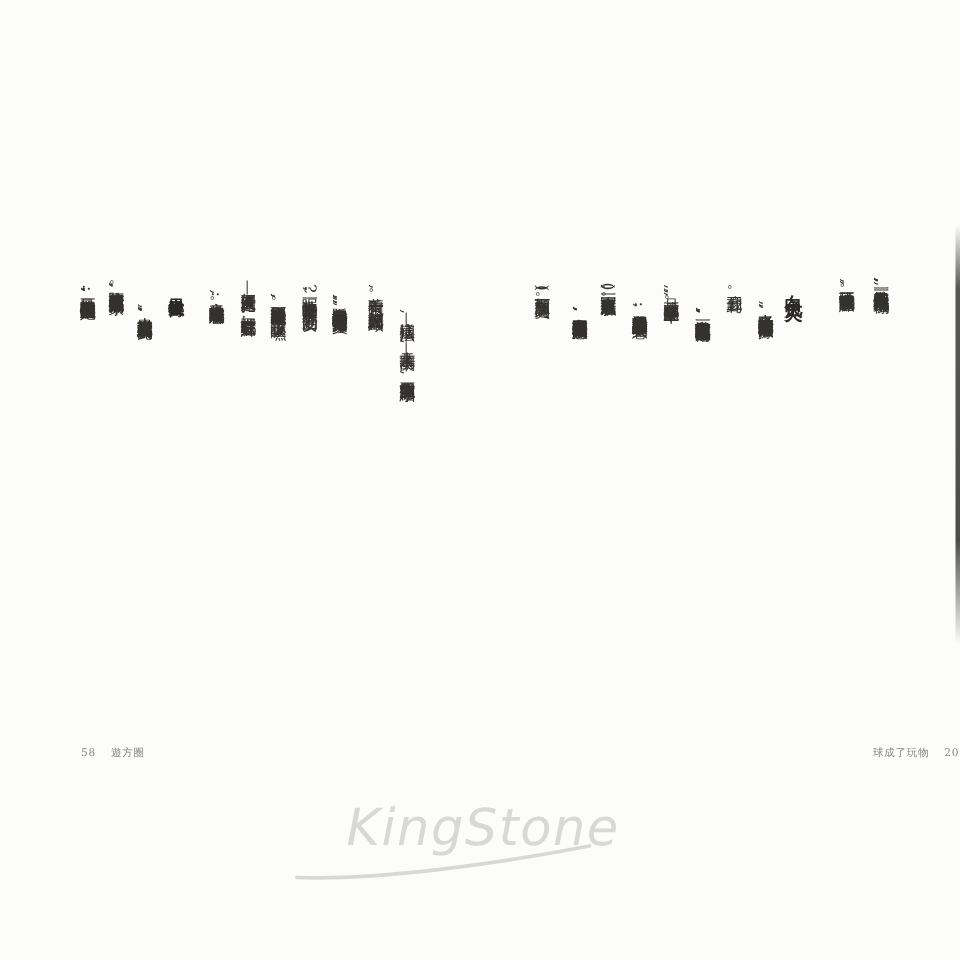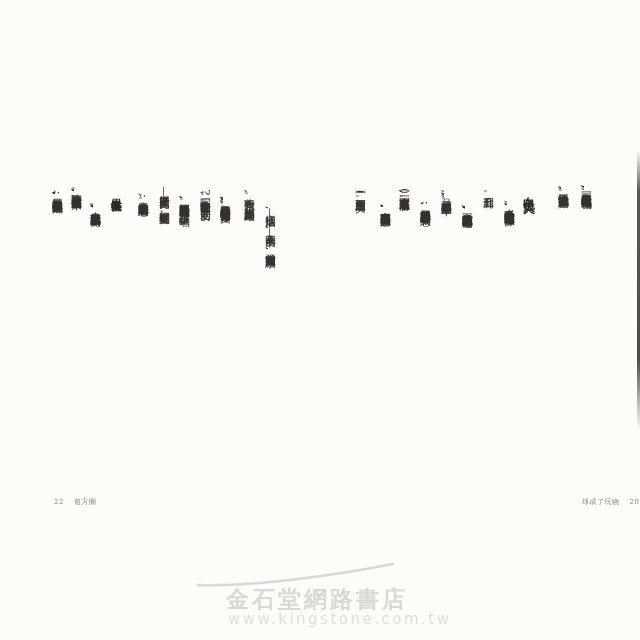--- a/index.html
+++ b/index.html
@@ -104,27 +104,26 @@
   <div class="vcol" style="left:156px;top:190px">比進天國還要好——耶穌又走在曠野裡……</div>
   <div class="vcol" style="left:135px;top:197px">最有辦法的是上帝,上帝說:怎麼辦呢。</div>
 
   <div class="vcol heading-sub" style="left:108px;top:190px">里米太太後悔了</div>
 
   <div class="vcol" style="left:87px;top:207px">馬來西亞的里米太太,卅六歲,長女九歲,次女五歲半,兒子</div>
   <div class="vcol" style="left:68px;top:190px">未滿周歲,十一個月,一家四口正在戒毒所苦度光陰。</div>
   <div class="vcol" style="left:49px;top:190px">曼.辛格,里米太太對我說:懷孕期間,她一直都吸毒,子女</div>
 
   <div class="footer" style="left:54px;top:497px">
-    <span>22</span><span class="gap"></span><span>遊方圈</span>
+    <span>58</span><span class="gap"></span><span>遊方圈</span>
   </div>
   <div class="footer" style="left:582px;top:497px">
     <span>球成了玩物</span><span class="gap"></span><span>20</span>
   </div>
 
   <div class="edge-shadow"></div>
 
+  <div class="wm-brand">KingStone</div>
   <svg class="wm-swoosh" width="200" height="30" viewBox="0 0 200 30">
     <path d="M2,25 C55,27 135,16 197,4" fill="none" stroke="#d8d8d5" stroke-width="2.5" stroke-linecap="round"></path>
   </svg>
-  <div class="wm-store">金石堂網路書店</div>
-  <div class="wm-url">www.kingstone.com.tw</div>
 
 </div>
 
 </body></html>

